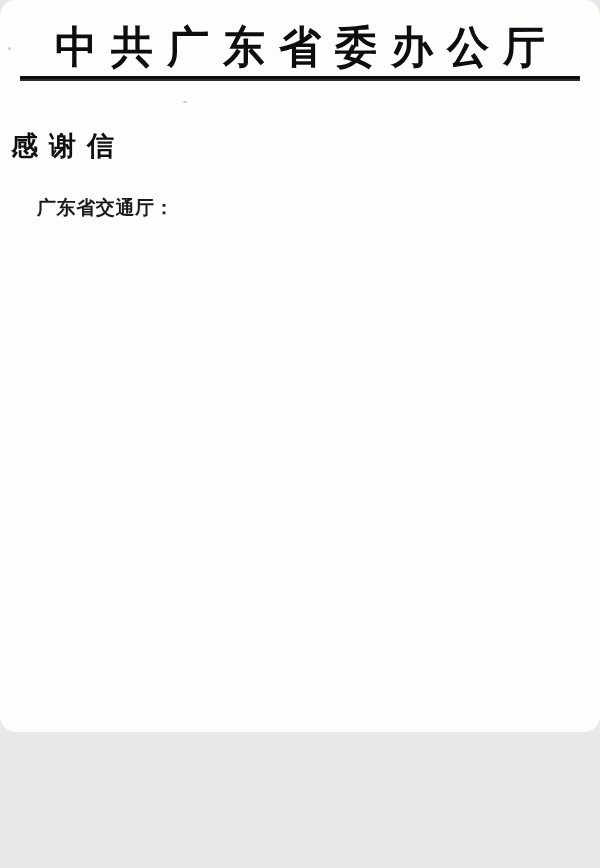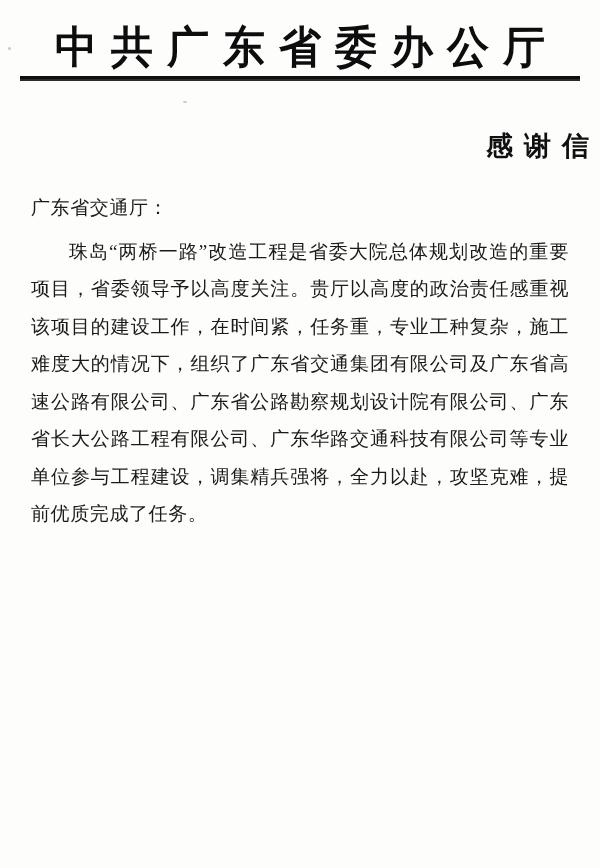--- a/index.html
+++ b/index.html
@@ -4,24 +4,25 @@
 <style>
   * { box-sizing: border-box; }
   html, body { margin: 0; padding: 0; }
   body {
     width: 600px; height: 868px;
     background: #e8e8e8;
     font-family: "Liberation Serif", "DejaVu Serif", serif;
   }
   .page {
     position: relative;
-    width: 600px; height: 868px;
+    width: 600px; height: 732px;
     background: #fdfdfc;
     color: #161616;
     overflow: hidden;
+    border-radius: 16px;
   }
   
   .org-name {
     margin: 24px 0 0 0;
     line-height: 46px;
     text-align: center;
     font-size: 42px;
     font-weight: bold;
     letter-spacing: 14px;
     padding-left: 14px;   
@@ -32,39 +33,40 @@
   .rule {
     margin: 6px 20px 0 20px;
     height: 5px;
     background: #0f0f0f;
     border-bottom: 2px solid rgba(80,80,80,0.45);
   }
   
   .letter-title {
     margin: 50px 0 0 0;
     line-height: 30px;
-    text-align: right;
+    text-align: left;
     font-size: 27px;
     font-weight: bold;
     letter-spacing: 11px;
     padding-left: 11px;
     color: #101010;
   }
   
   .letter-body {
     margin: 28px 25px 0 25px;
     font-size: 19px;
     line-height: 37.5px;
     letter-spacing: 0.6px;
     text-align: justify;
     color: #1a1a1a;
   }
   .letter-body p {
-    margin: 6px;
+    margin: 12px;
     text-indent: 2em;
+    font-weight: bold;
   }
   .letter-body p.salutation {
     text-indent: 0;
   }
   
   .speck {
     position: absolute;
     background: #9a9a9a;
     border-radius: 50%;
     opacity: .55;
@@ -81,16 +83,15 @@
   <div class="speck speck-2"></div>
 
   <div class="org-name">中共广东省委办公厅</div>
 
   <div class="rule"></div>
 
   <div class="letter-title">感谢信</div>
 
   <div class="letter-body">
     <p class="salutation">广东省交通厅：</p>
-    <p>珠岛“两桥一路”改造工程是省委大院总体规划改造的重要项目，省委领导予以高度关注。贵厅以高度的政治责任感重视该项目的建设工作，在时间紧，任务重，专业工种复杂，施工难度大的情况下，组织了广东省交通集团有限公司及广东省高速公路有限公司、广东省公路勘察规划设计院有限公司、广东省长大公路工程有限公司、广东华路交通科技有限公司等专业单位参与工程建设，调集精兵强将，全力以赴，攻坚克难，提前优质完成了任务。</p>
   </div>
 
 </div>
 
 </body></html>

